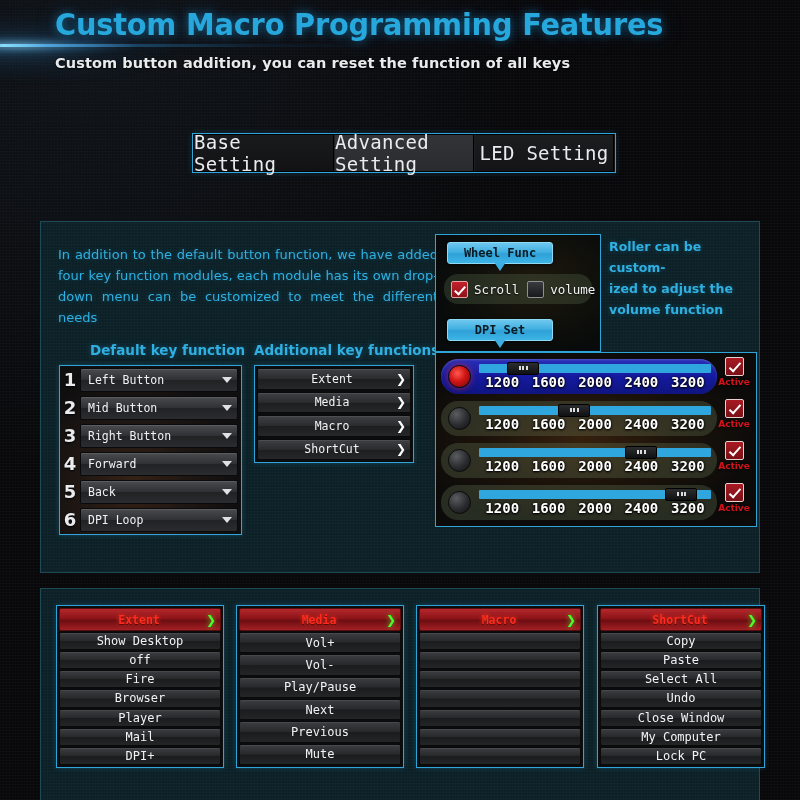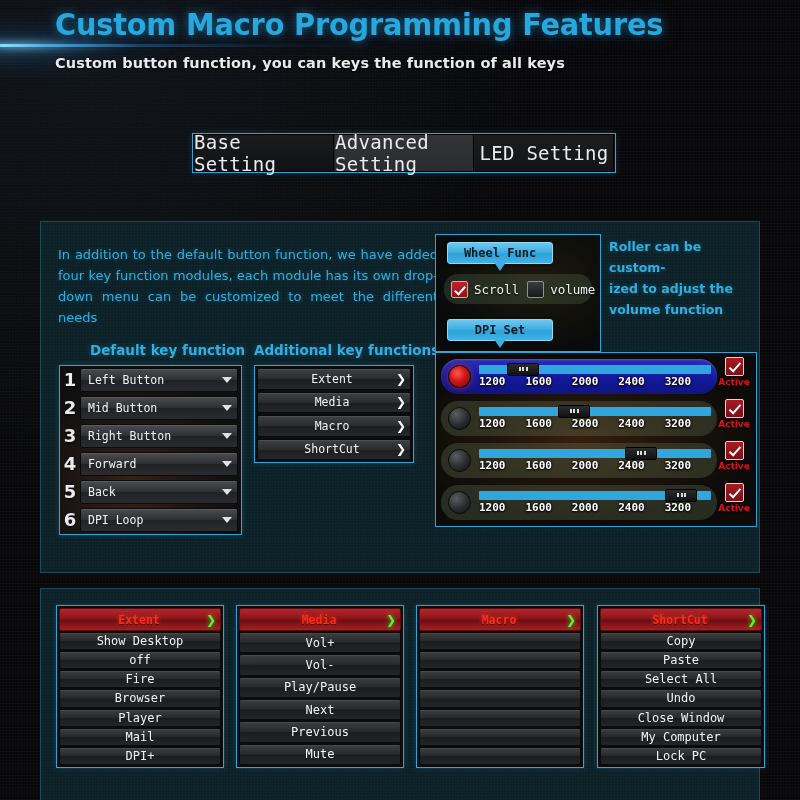--- a/index.html
+++ b/index.html
@@ -350,23 +350,23 @@
     position: absolute; left: 11px; top: 3px;
     width: 9px; height: 4px;
     background:
       linear-gradient(90deg, #ddd 0 2px, transparent 2px 3.5px, #ddd 3.5px 5.5px, transparent 5.5px 7px, #ddd 7px 9px);
   }
   .ticks {
     display: flex; margin-top: 1px;
   }
   .ticks span {
     flex: 1;
-    text-align: left;
+    text-align: center;
     font-family: "DejaVu Sans Mono", monospace;
-    font-size: 11px; font-weight: 700;
+    font-size: 14px; font-weight: 700;
     color: #ffffff;
     text-shadow: 0 1px 2px #000, 0 0 3px #000;
   }
   .activebox {
     position: absolute; right: 2px; top: 0;
     width: 30px;
     display: flex; flex-direction: column; align-items: center;
     z-index: 3;
   }
   .activechk {
@@ -457,21 +457,21 @@
 </style>
 </head>
 <body>
 
 <div id="page">
 
   <div class="flare-halo"></div>
   <div class="flare-core"></div>
   <div class="flare"></div>
   <div class="hdr-title">Custom Macro Programming Features</div>
-  <div class="hdr-sub">Custom button function, you can keys the function of all keys</div>
+  <div class="hdr-sub">Custom button addition, you can reset the function of all keys</div>
 
   <div class="tabbar">
     <div class="tab t1">Base Setting</div>
     <div class="tab t2">Advanced Setting</div>
     <div class="tab t3">LED Setting</div>
   </div>
 
   <div class="panel" id="panel-main">
 
     <div class="intro">In addition to the default button function, we have added four key function modules, each module has its own drop-down menu can be customized to meet the different needs</div>

